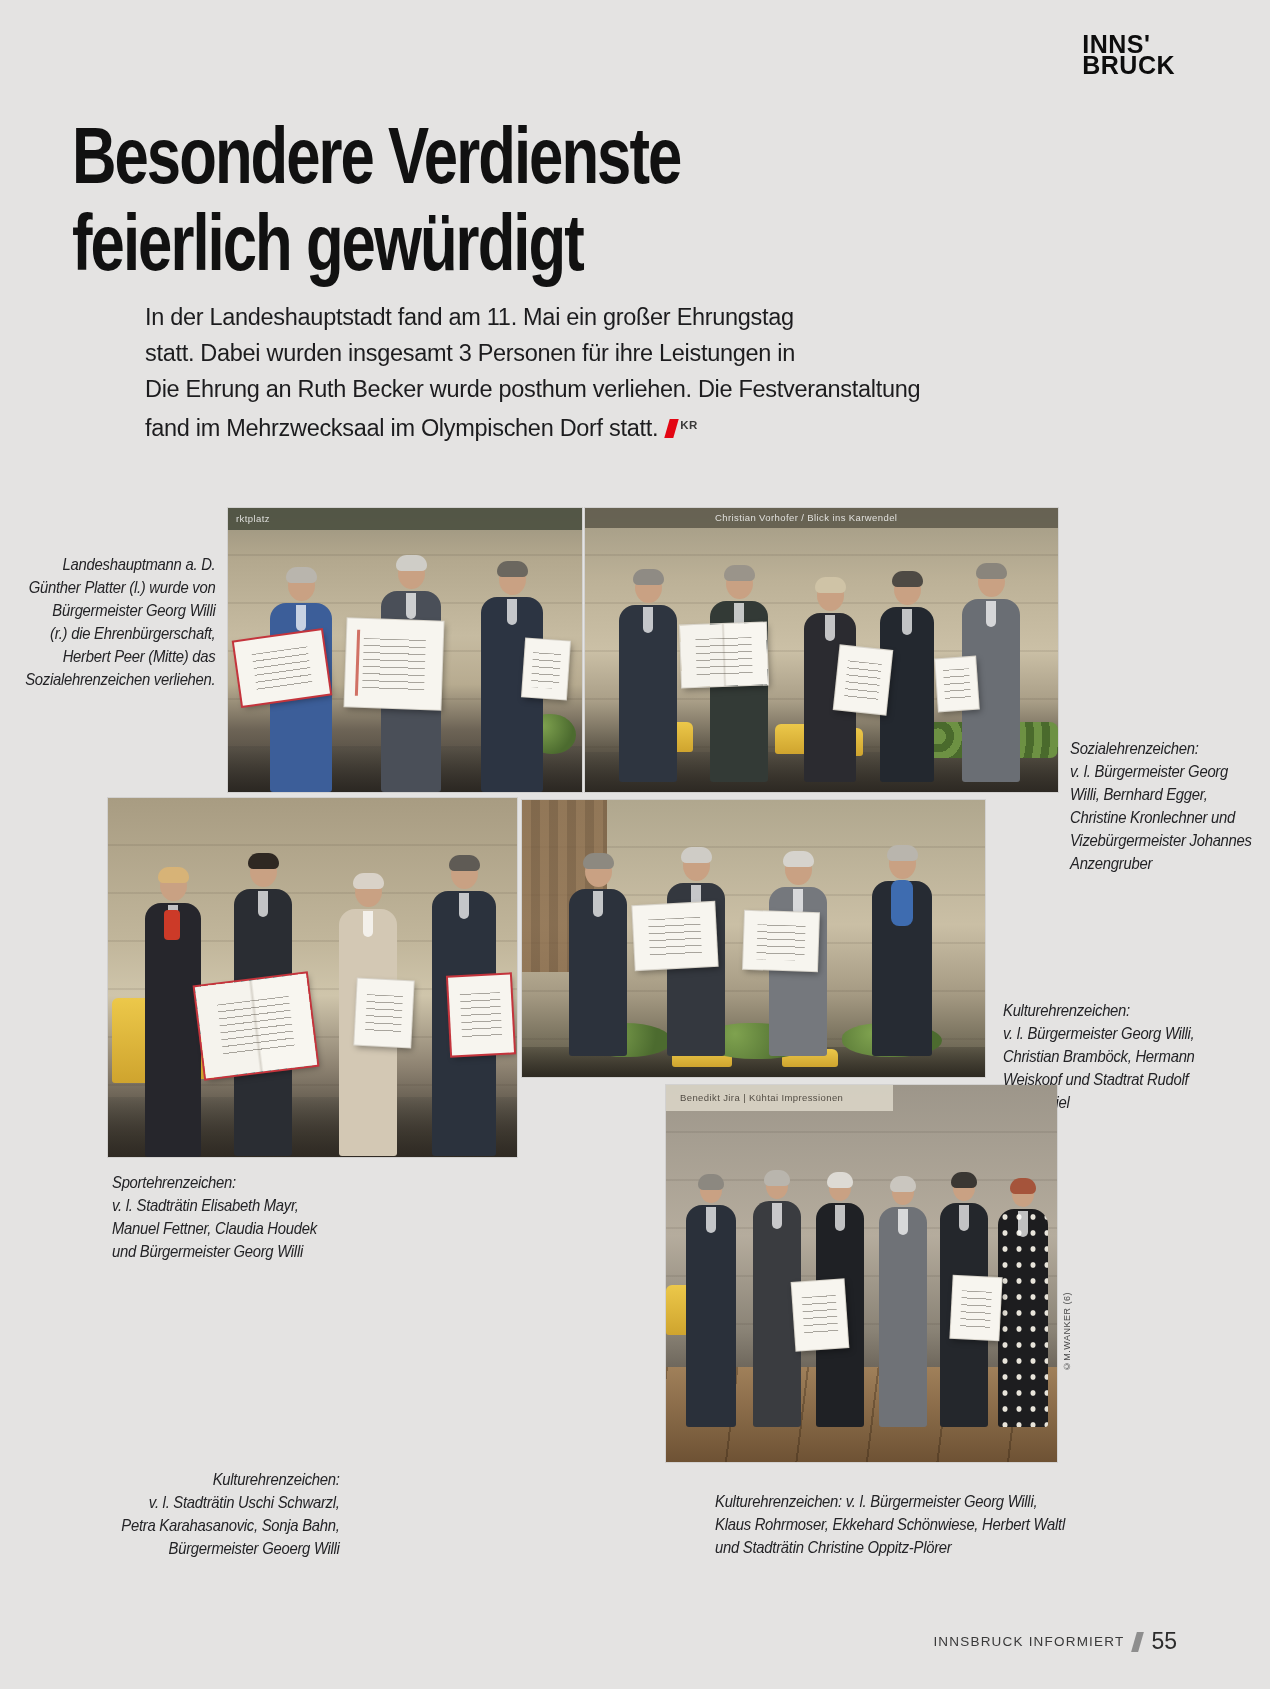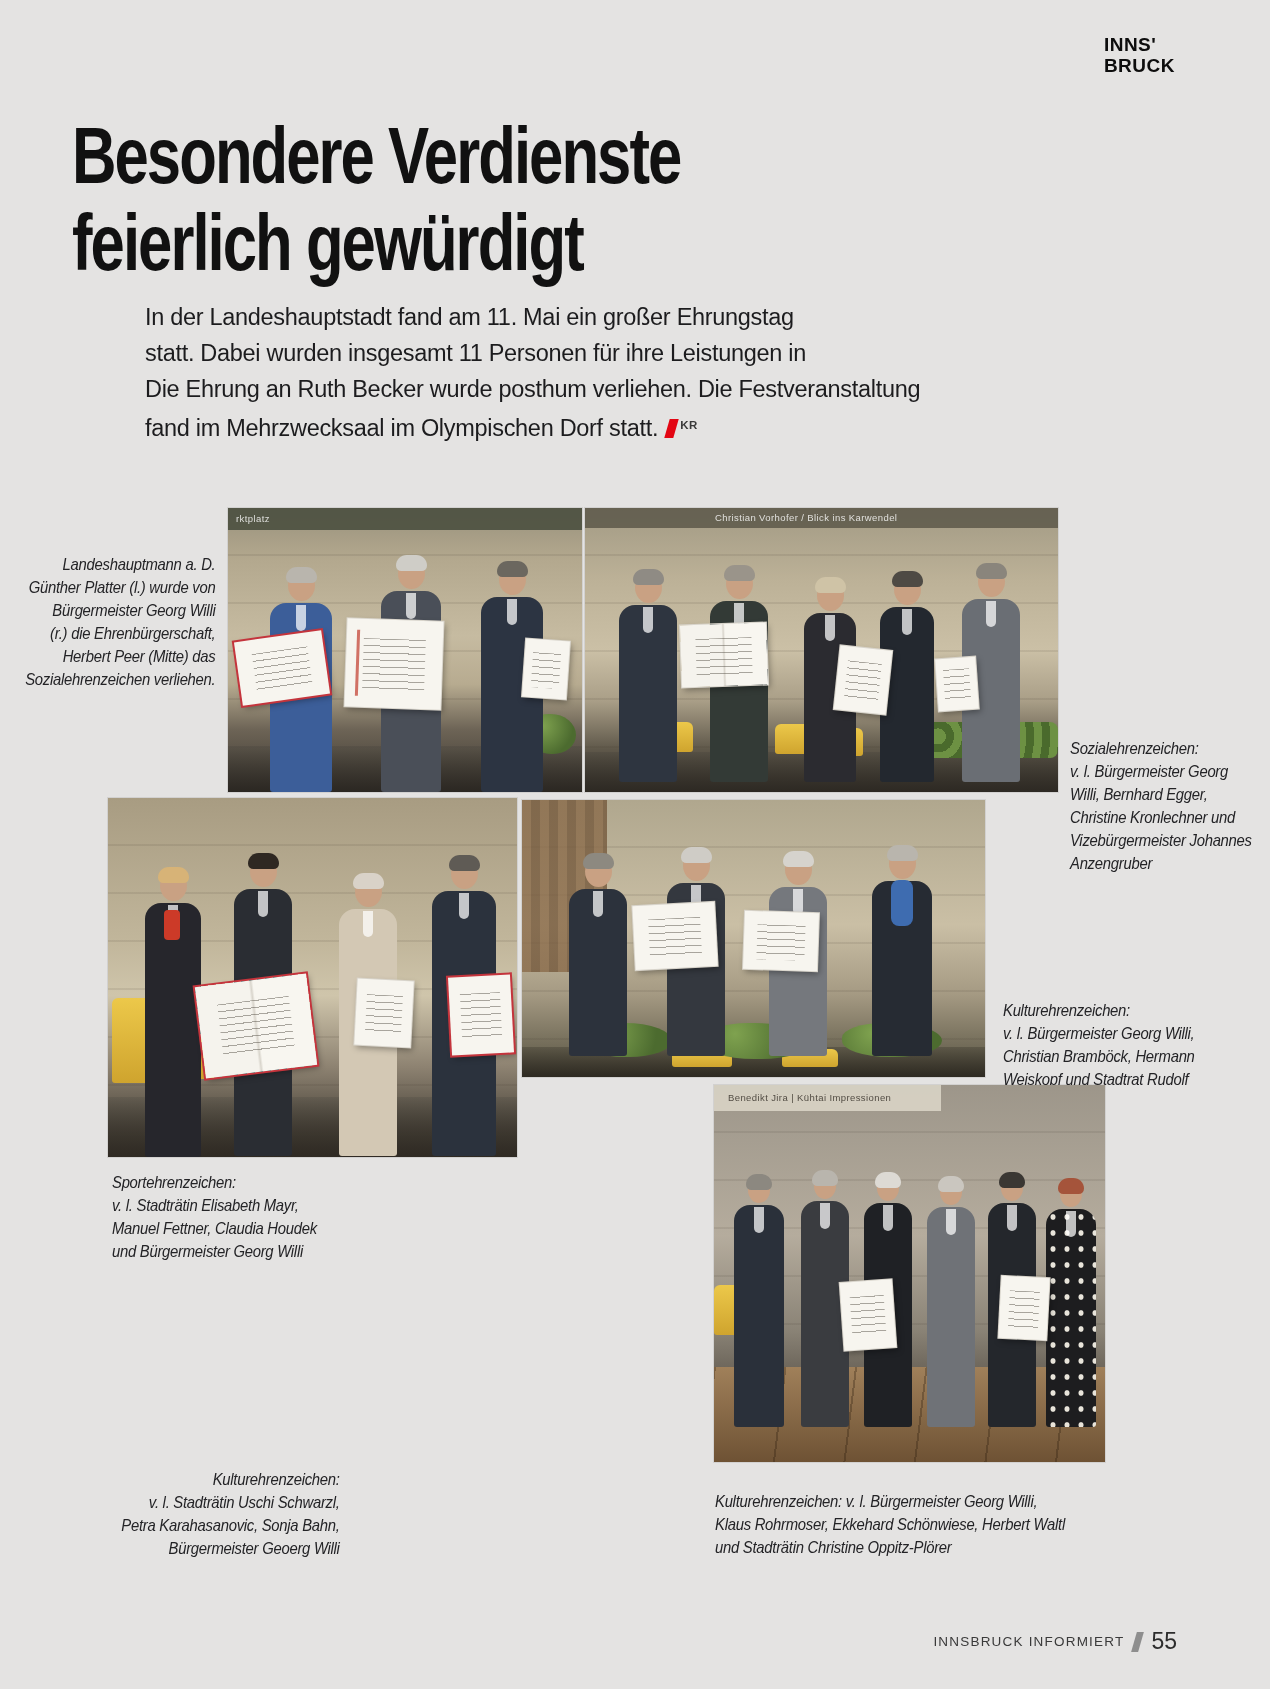--- a/index.html
+++ b/index.html
@@ -1,21 +1,21 @@
 <!DOCTYPE html>
 <html><head>
 <meta charset="utf-8">
 <style>
   html,body{margin:0;padding:0;background:#e4e3e2;}
   #page{position:relative;width:1270px;height:1689px;background:#e4e3e2;overflow:hidden;
         font-family:"Liberation Sans",sans-serif;}
 
   
   .logo{position:absolute;right:95px;top:34px;color:#0d0d0d;font-weight:bold;
-        font-size:19px;line-height:21px;letter-spacing:.5px;text-align:left;}
+        font-size:25px;line-height:21px;letter-spacing:.5px;text-align:left;}
 
   
   .headline{position:absolute;left:72px;top:112px;color:#111;}
   .headline-line{font-weight:bold;font-size:79px;line-height:87px;letter-spacing:-2.5px;
         transform:scaleX(.78);transform-origin:0 0;white-space:nowrap;}
 
   
   .intro{position:absolute;left:145px;top:299px;color:#1c1c1e;font-size:23.5px;
         line-height:36px;letter-spacing:-0.3px;}
   .intro .iline{white-space:nowrap;}
@@ -38,21 +38,21 @@
         background:linear-gradient(180deg,#98917c 0%,#b3a88e 18%,#c6bba1 45%,#b7ab90 62%,#6d6456 78%,#3a352e 100%);}
   #photo2{left:585px;top:508px;width:473px;height:284px;
         background:linear-gradient(180deg,#a29a84 0%,#bcb197 25%,#cbc0a6 50%,#a99e87 68%,#5f584a 85%,#38332c 100%);}
   #photo3{left:108px;top:798px;width:409px;height:359px;
         background:linear-gradient(180deg,#a89c82 0%,#c1b69b 40%,#cfc5ab 55%,#8d8271 75%,#4a443a 92%,#332e27 100%);}
   #photo4{left:522px;top:800px;width:463px;height:277px;
         background:linear-gradient(180deg,#b0a78e 0%,#cabfa5 45%,#a59a83 70%,#54503f 100%);}
   #photo5{left:358px;top:1085px;width:304px;height:363px;
         background:linear-gradient(180deg,#8f8b80 0%,#77746c 30%,#8f8a7f 55%,#6e5c50 75%,#53382e 88%,#2f241f 100%);}
   #photo6{left:666px;top:1085px;width:391px;height:377px;
-        background:linear-gradient(180deg,#9d968a 0%,#b5ac9d 40%,#8a8376 65%,#6e675c 75%);margin-left:48px;}
+        background:linear-gradient(180deg,#9d968a 0%,#b5ac9d 40%,#8a8376 65%,#6e675c 75%);}
 
   .band{position:absolute;left:0;right:0;top:0;z-index:5;}
   .overlay-text{position:absolute;z-index:6;font-size:9.5px;letter-spacing:.4px;
         color:rgba(255,255,255,.8);white-space:nowrap;}
   .overlay-text.dark{color:rgba(48,43,35,.8);}
 
   .floor{position:absolute;left:0;right:0;bottom:0;z-index:1;}
   .floor.wood{background-image:repeating-linear-gradient(97deg,rgba(40,25,10,.3) 0 2px,transparent 2px 70px),
         linear-gradient(180deg,#a0805a,#6e5234);}
 
@@ -106,21 +106,21 @@
     <div>BRUCK</div>
   </div>
 
   <div class="headline">
     <div class="headline-line">Besondere Verdienste</div>
     <div class="headline-line">feierlich gewürdigt</div>
   </div>
 
   <div class="intro">
     <div class="iline">In der Landeshauptstadt fand am 11. Mai ein großer Ehrungstag</div>
-    <div class="iline">statt. Dabei wurden insgesamt 11 Personen für ihre Leistungen in</div>
+    <div class="iline">statt. Dabei wurden insgesamt 3 Personen für ihre Leistungen in</div>
     <div class="iline">Die Ehrung an Ruth Becker wurde posthum verliehen. Die Festveranstaltung</div>
     <div class="iline"><span>fand im Mehrzwecksaal im Olympischen Dorf statt.</span><span class="red-slash"></span><span class="author">KR</span></div>
   </div>
 
   <div class="photo" id="photo1">
     <div class="band" style="height:22px;background:rgba(70,75,60,.85);"></div>
     <div class="overlay-text" style="left:8px;top:5px;">rktplatz</div>
     <div class="floor" style="height:46px;background:linear-gradient(180deg,rgba(85,80,70,.6),#2b2722);"></div>
     <div class="plant" style="left:300px;bottom:38px;width:48px;height:40px;"></div>
     <div class="person" style="left:34px;top:62px;width:78px;height:222px;--suit:#3c5e99;--hair:#b9b5ad;--bw:62px;">

